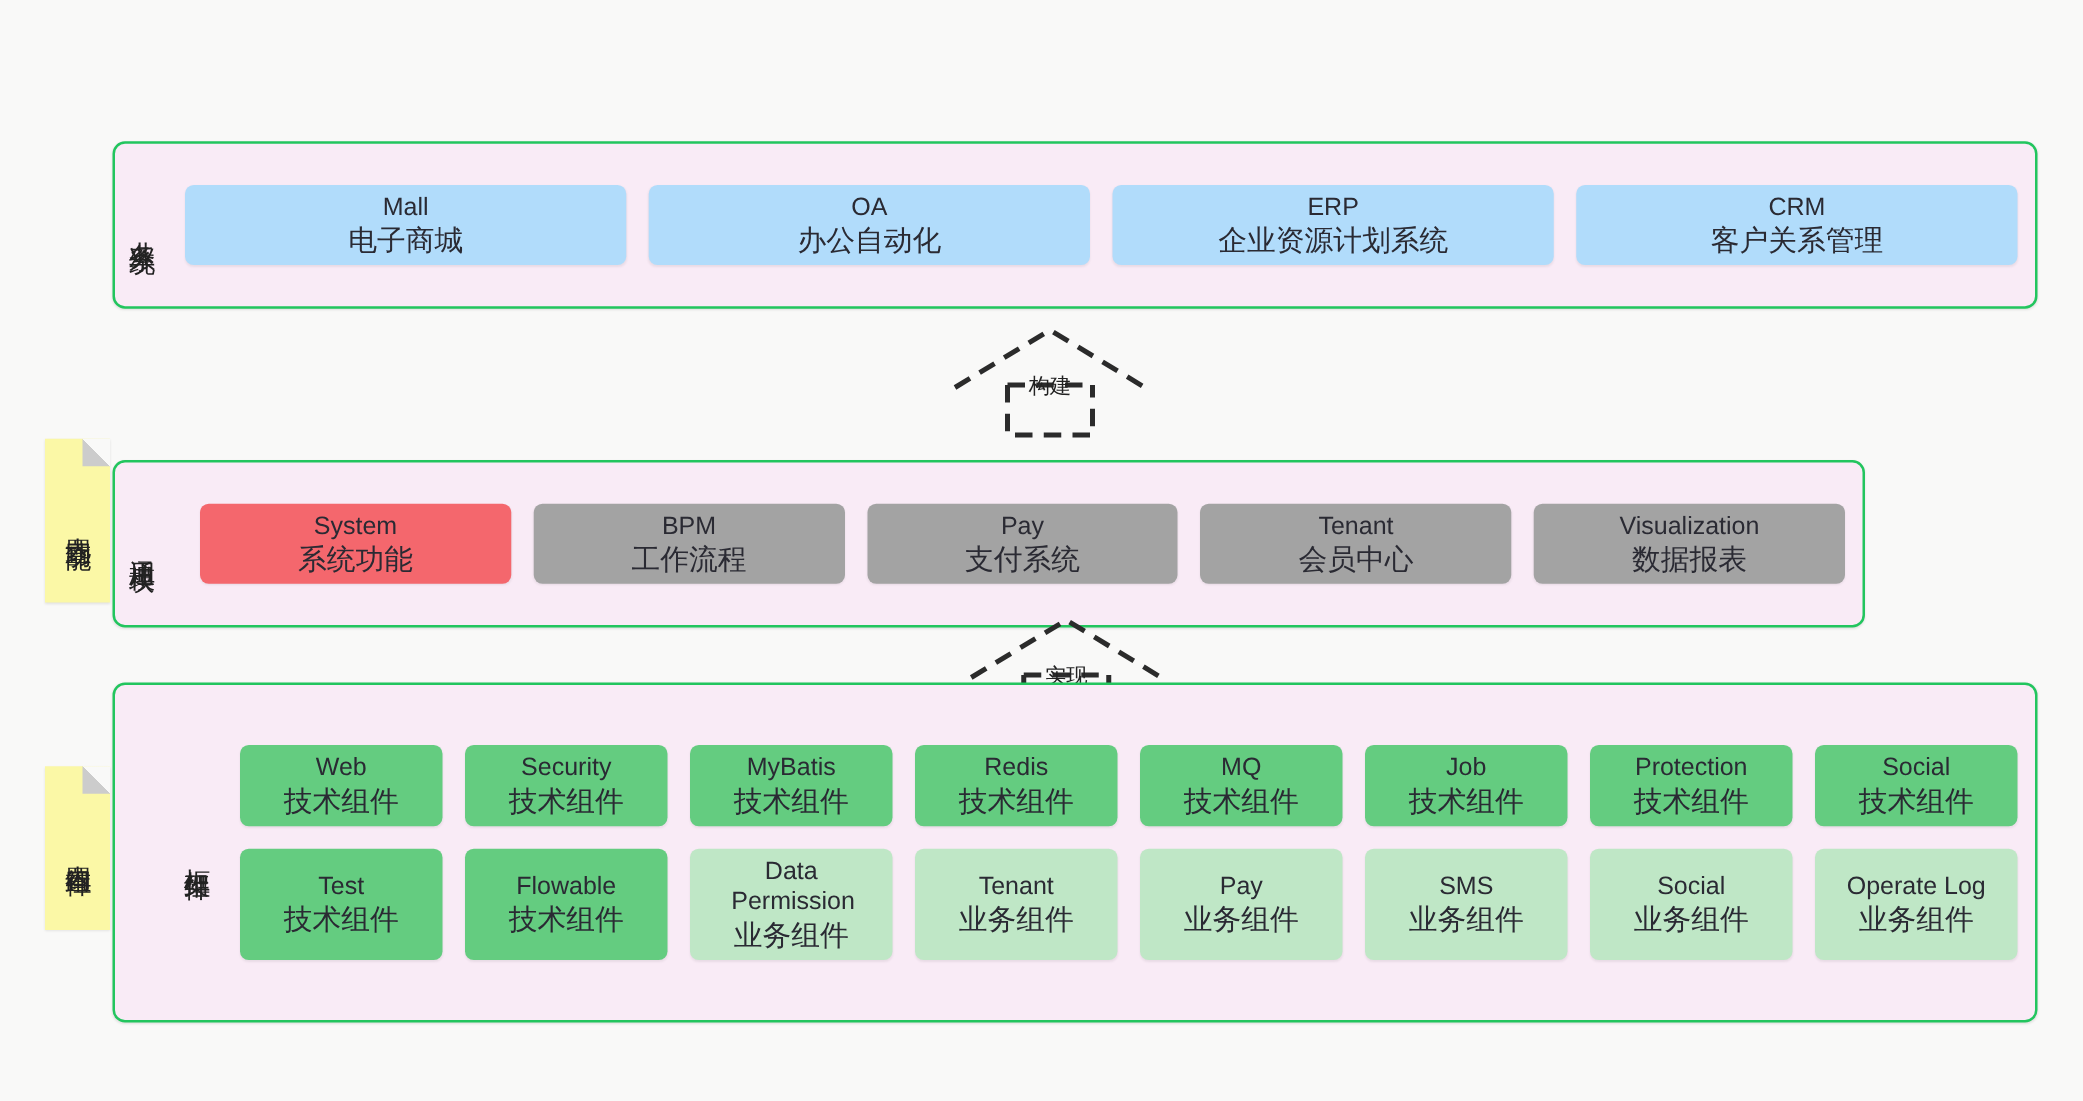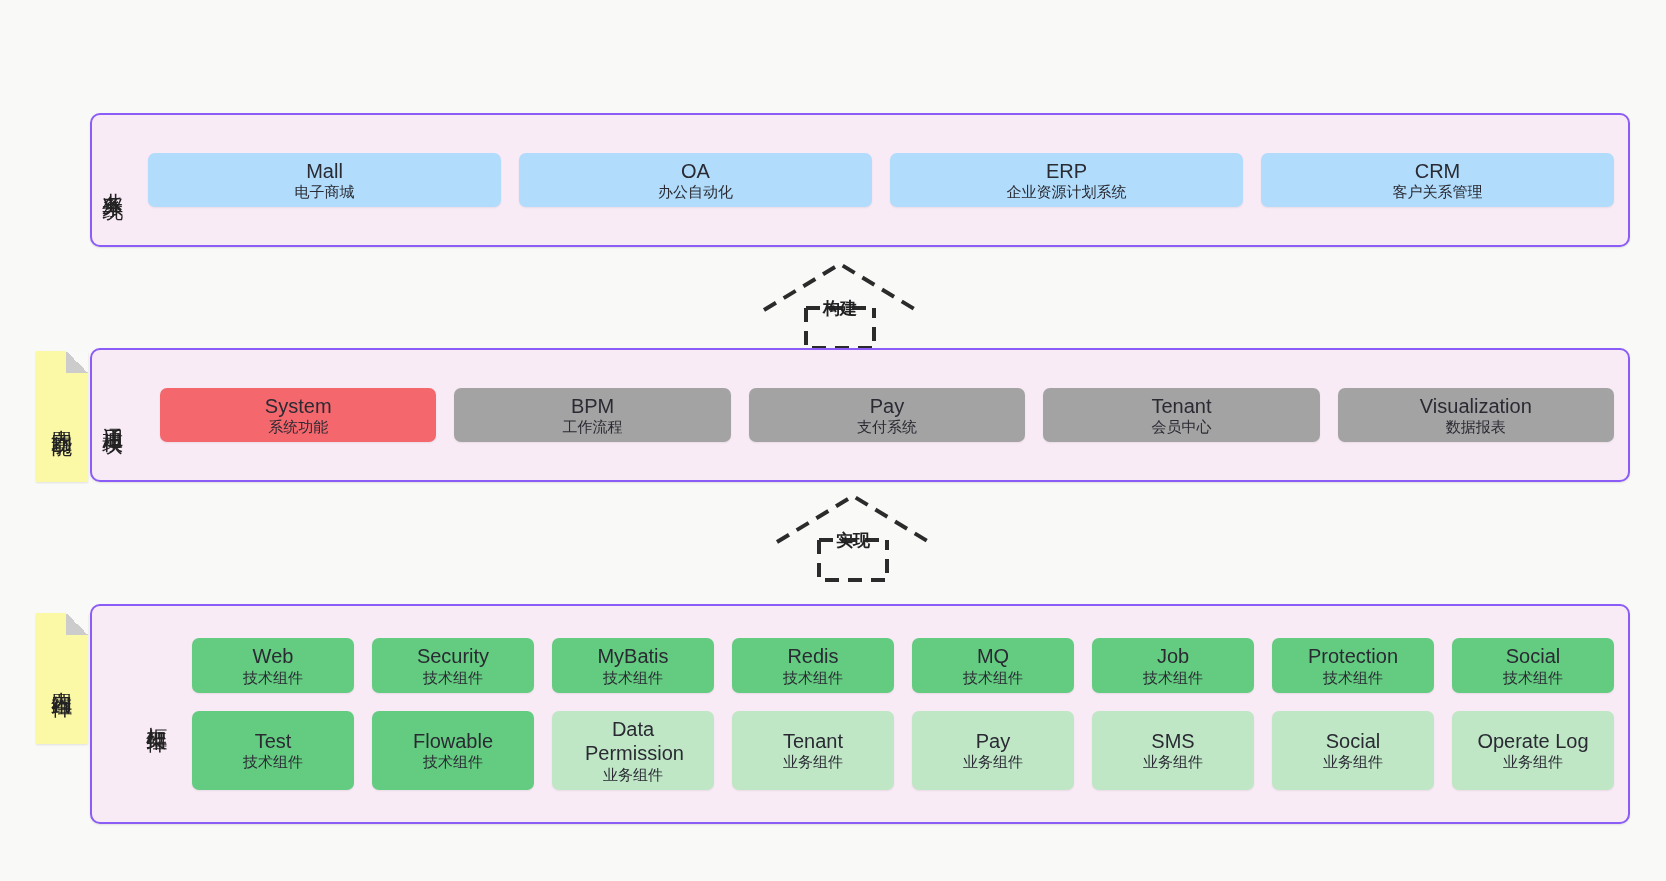--- a/index.html
+++ b/index.html
@@ -14,21 +14,21 @@
     position: relative;
     width: 1666px;
     height: 881px;
     background: #f9f9f8;
   }
 
   
   .layer {
     position: absolute;
     background: #f9ebf6;
-    border: 2px solid #8b5cf6;
+    border: 2px solid #22c55e;
     border-radius: 10px;
     display: flex;
     align-items: stretch;
     box-shadow: 0 1px 2px rgba(0,0,0,0.10);
   }
   .layer-title {
     flex: 0 0 auto;
     width: 42px;
     display: flex;
     align-items: center;
@@ -61,21 +61,21 @@
     flex-direction: column;
     align-items: center;
     justify-content: center;
     text-align: center;
     color: #2a2a33;
     line-height: 1.22;
     padding: 6px 4px;
     box-shadow: 0 1px 2px rgba(0,0,0,0.07);
   }
   .cell .t1 { font-size: 20px; }
-  .cell .t2 { font-size: 15px; }
+  .cell .t2 { font-size: 23px; }
 
   
   .c-blue       { background: #b1dcfb; }
   .c-red        { background: #f4676d; }
   .c-pink       { background: #a3a3a3; }
   .c-green      { background: #64cc80; }
   .c-greenlight { background: #bfe7c6; }
 
   
   .note {
@@ -98,21 +98,20 @@
     top: 0; right: 0;
     width: 22px; height: 22px;
     background: linear-gradient(225deg, #f9f9f8 0 50%, #cccccc 50% 100%);
   }
 
   
   .arrow {
     position: absolute;
     width: 160px;
     height: 98px;
-    font-weight: bold;
   }
   .arrow svg { display: block; overflow: visible; }
   .arrow-label {
     position: absolute;
     left: 50%;
     bottom: 16px;
     transform: translateX(-50%);
     font-size: 17px;
     color: #222;
     background: transparent;
@@ -155,21 +154,21 @@
       <path d="M 46 50 L 46 90 L 114 90 L 114 50" fill="none" stroke="#2b2b2b" stroke-width="4" stroke-dasharray="14 9" stroke-linecap="butt"></path>
       <path d="M 46 50 L 114 50" fill="none" stroke="#2b2b2b" stroke-width="4" stroke-dasharray="14 9" stroke-linecap="butt"></path>
     </svg>
     <div class="arrow-label" style="bottom:30px;">构建</div>
   </div>
 
   <div class="note" id="note-common" style="left:36px; top:351px; width:52px; height:131px;">
     <span>内置功能</span>
   </div>
 
-  <div class="layer" id="layer-common" style="left:90px; top:348px; width:1540px; height:134px;gap:12px;">
+  <div class="layer" id="layer-common" style="left:90px; top:368px; width:1402px; height:134px;gap:12px;">
     <div class="layer-title">通用模块</div>
     <div class="layer-body">
       <div class="row">
         <div class="cell c-red">
           <span class="t1">System</span>
           <span class="t2">系统功能</span>
         </div>
         <div class="cell c-pink">
           <span class="t1">BPM</span>
           <span class="t2">工作流程</span>
@@ -196,21 +195,21 @@
       <path d="M 46 50 L 46 90 L 114 90 L 114 50" fill="none" stroke="#2b2b2b" stroke-width="4" stroke-dasharray="14 9" stroke-linecap="butt"></path>
       <path d="M 46 50 L 114 50" fill="none" stroke="#2b2b2b" stroke-width="4" stroke-dasharray="14 9" stroke-linecap="butt"></path>
     </svg>
     <div class="arrow-label" style="bottom:30px;">实现</div>
   </div>
 
   <div class="note" id="note-framework" style="left:36px; top:613px; width:52px; height:131px;">
     <span>内置组件</span>
   </div>
 
-  <div class="layer" id="layer-framework" style="left:90px; top:604px; width:1540px; height:220px;padding-left:44px;">
+  <div class="layer" id="layer-framework" style="left:90px; top:546px; width:1540px; height:272px;padding-left:44px;">
     <div class="layer-title">框架组件</div>
     <div class="layer-body">
 
       <div class="row">
         <div class="cell c-green">
           <span class="t1">Web</span>
           <span class="t2">技术组件</span>
         </div>
         <div class="cell c-green">
           <span class="t1">Security</span>

